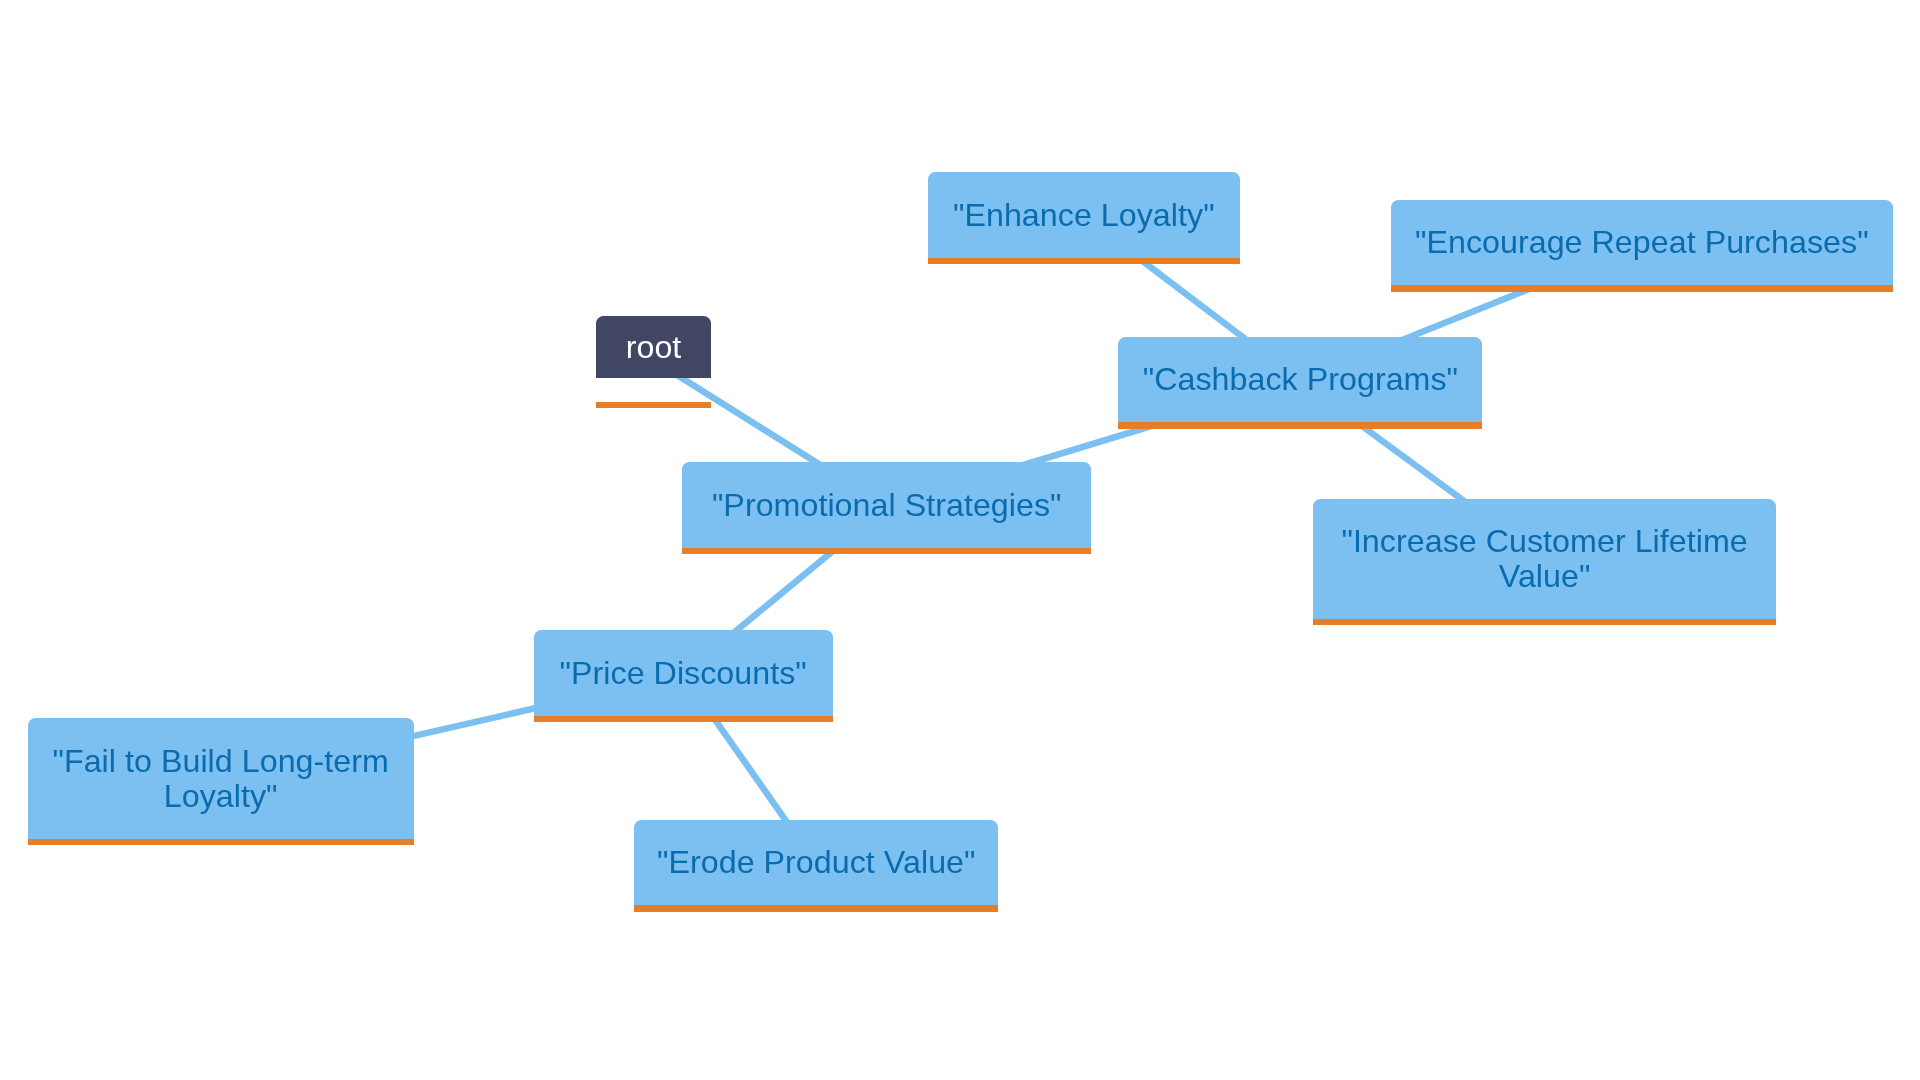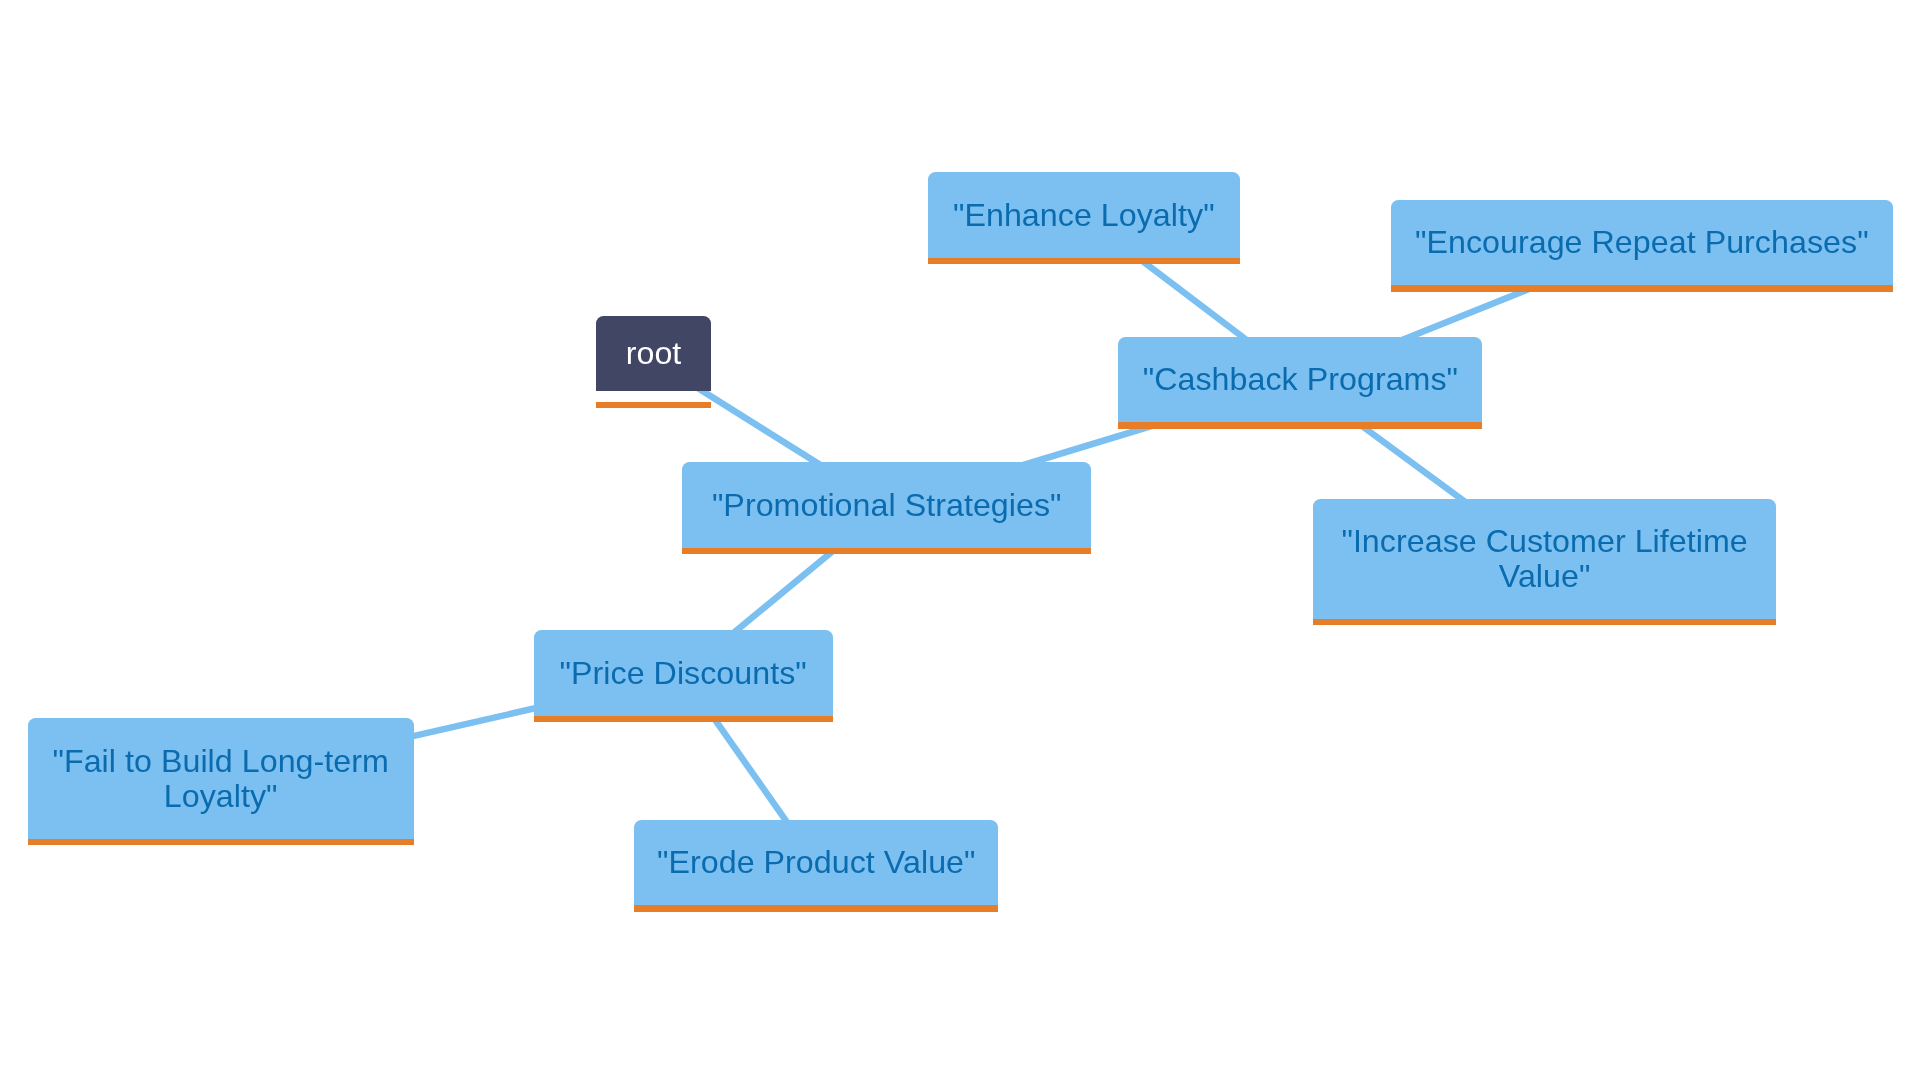--- a/index.html
+++ b/index.html
@@ -34,21 +34,21 @@
     <line x1="886.75" y1="506.55" x2="683.2" y2="674.45" stroke="#7bc0f1" stroke-width="6.5" stroke-linecap="butt"></line>
     <line x1="1300.4" y1="380.75" x2="1083.8" y2="216.55" stroke="#7bc0f1" stroke-width="6.5" stroke-linecap="butt"></line>
     <line x1="1300.4" y1="380.75" x2="1641.8" y2="243.85" stroke="#7bc0f1" stroke-width="6.5" stroke-linecap="butt"></line>
     <line x1="1300.4" y1="380.75" x2="1544.6000000000001" y2="560.25" stroke="#7bc0f1" stroke-width="6.5" stroke-linecap="butt"></line>
     <line x1="683.2" y1="674.45" x2="220.7" y2="780.05" stroke="#7bc0f1" stroke-width="6.5" stroke-linecap="butt"></line>
     <line x1="683.2" y1="674.45" x2="816.25" y2="863.85" stroke="#7bc0f1" stroke-width="6.5" stroke-linecap="butt"></line>
   </svg>
 
   <div id="node-layer">
 
-    <div class="mm-node is-root" style="left: 596.4px; top: 316.1px; width: 114.3px; height: 75px; text-decoration: underline;">
+    <div class="mm-node is-root" style="left: 596.4px; top: 316.1px; width: 114.3px; height: 62px; text-decoration: underline;">
       <div class="mm-shape" style="background: rgb(65, 70, 101);"></div>
       <div class="mm-underline" style="top: 85.5px; background: rgb(232, 125, 40);"></div>
       <div class="mm-label" style="color: rgb(255, 255, 255);">
         <span class="mm-line">root</span>
       </div>
     </div>
 
     <div class="mm-node" style="left: 682.4px; top: 462.3px; width: 408.7px; height: 85.5px;">
       <div class="mm-shape" style="background: rgb(123, 192, 241);"></div>
       <div class="mm-underline" style="top: 85.5px; background: rgb(232, 125, 40);"></div>

